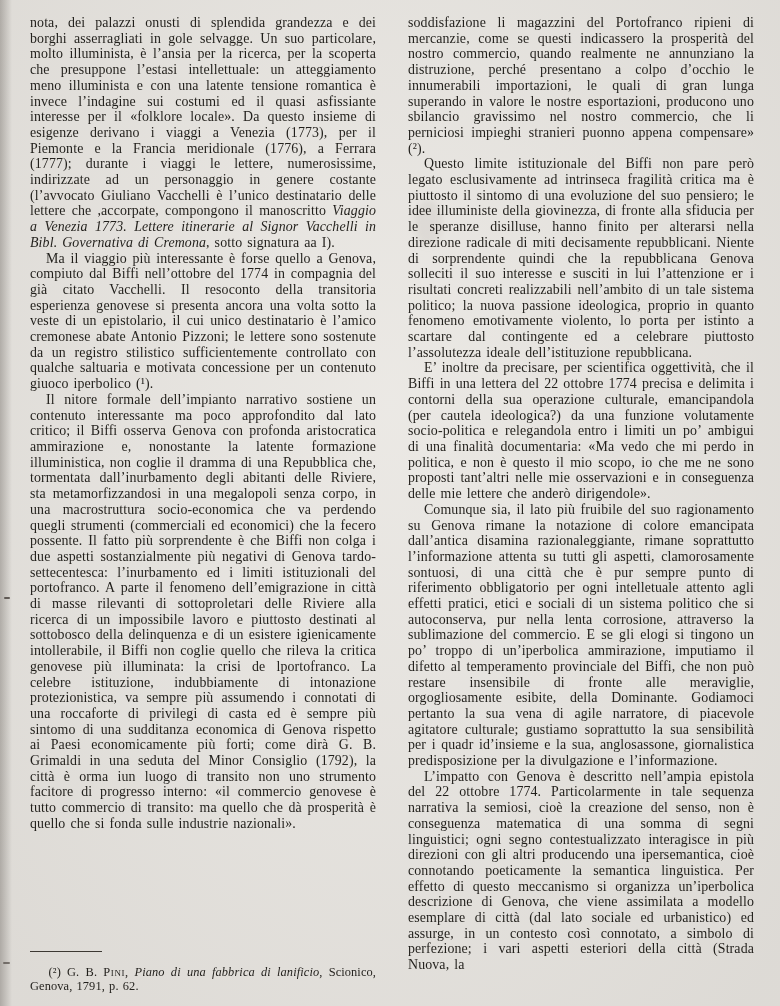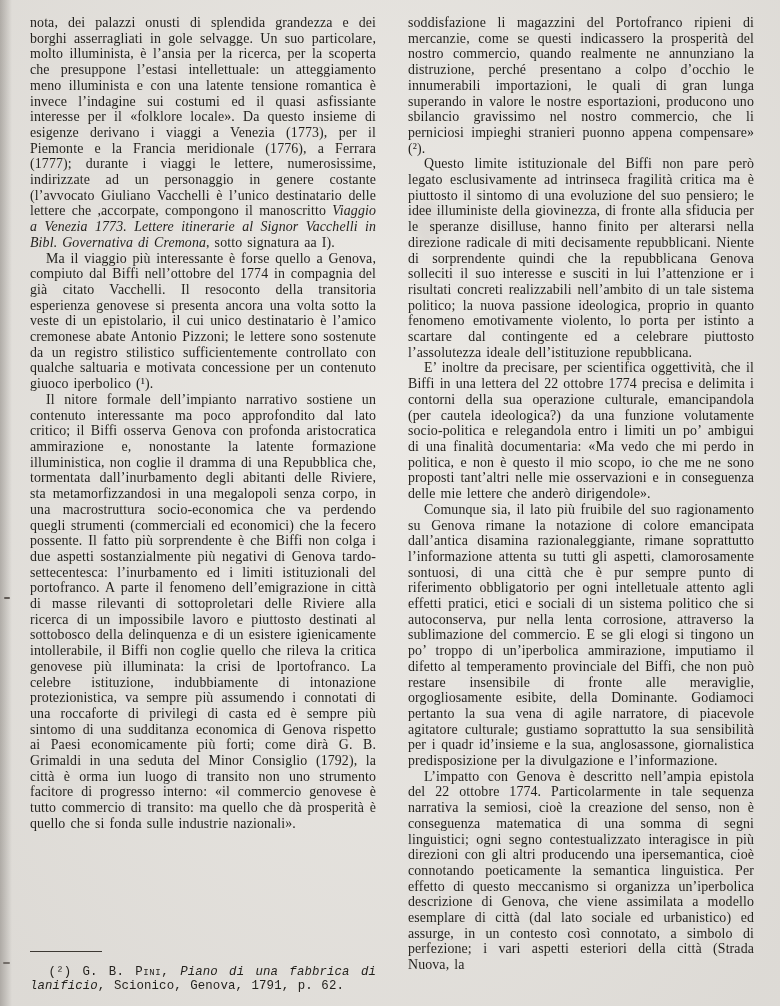--- a/index.html
+++ b/index.html
@@ -47,21 +47,21 @@
     text-align: justify;
     font-size: 13.9px;
     line-height: 15.7px;
     letter-spacing: .12px;
     word-spacing: 1.4px;
   }
   .para.indent { text-indent: 1.15em; }
   .italic { font-style: italic; }
   .smallcaps { font-variant: small-caps; letter-spacing: .6px; }
 
-  .footnote { margin-top: auto; padding-bottom: 4px; font-family: Liberation Mono, monospace; }
+  .footnote { margin-top: auto; padding-bottom: 4px; }
   .footnote-rule {
     width: 72px;
     height: 1px;
     background: #3c3832;
     margin: 0 0 13px 0;
   }
   .footnote-text {
     margin: 0;
     font-size: 12.4px;
     line-height: 14.6px;

